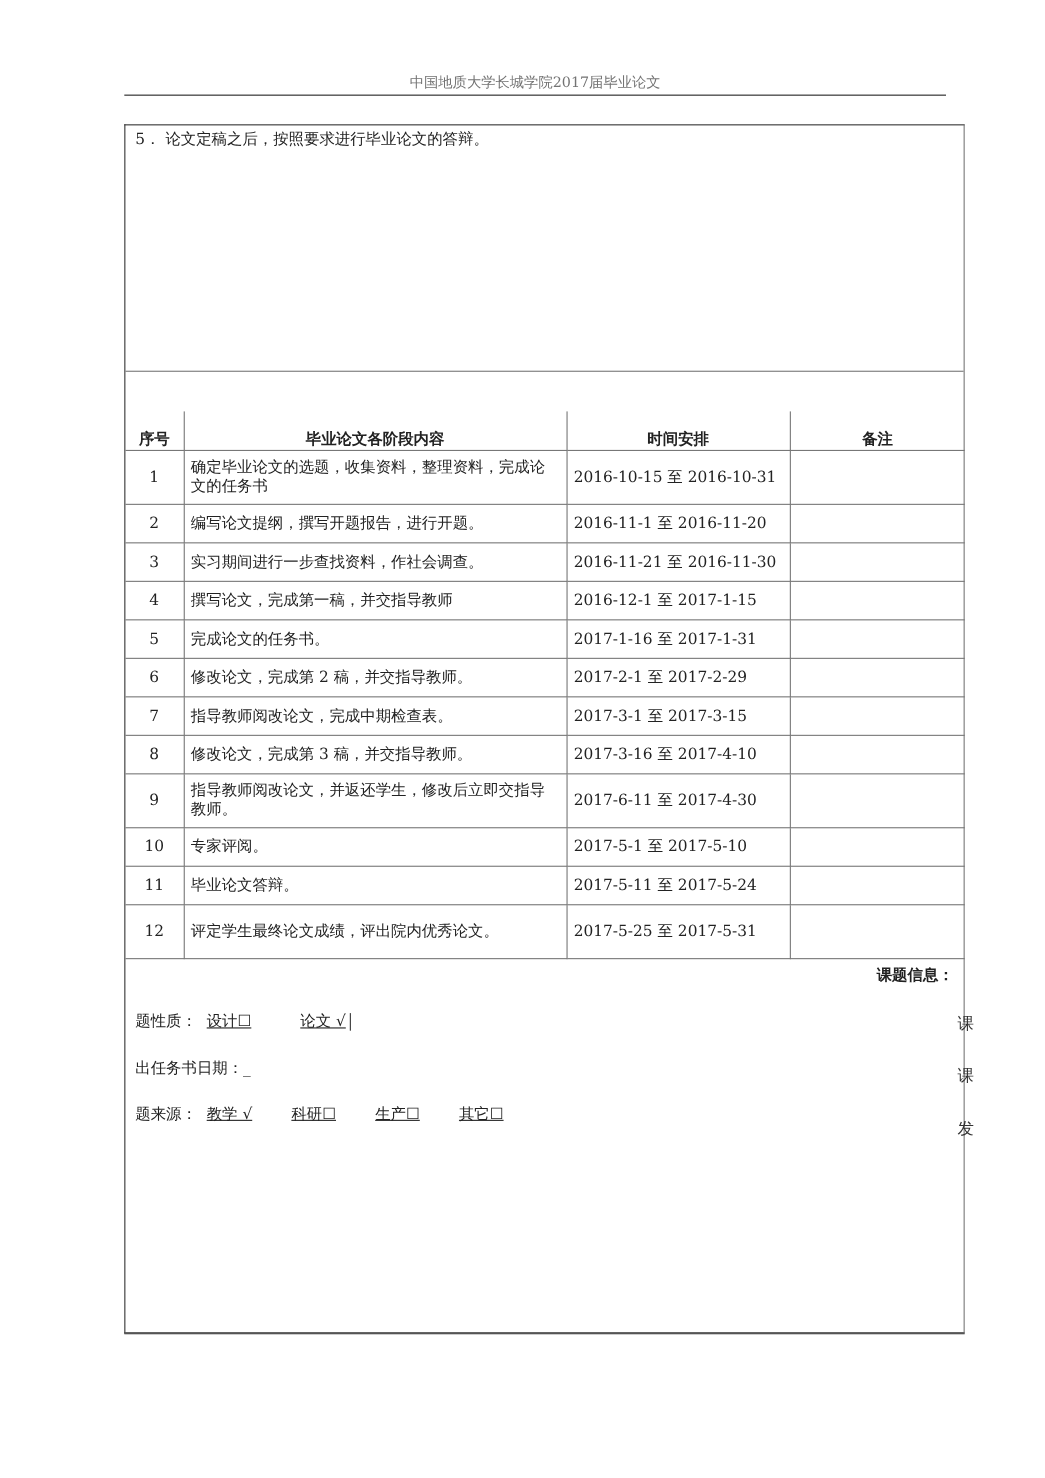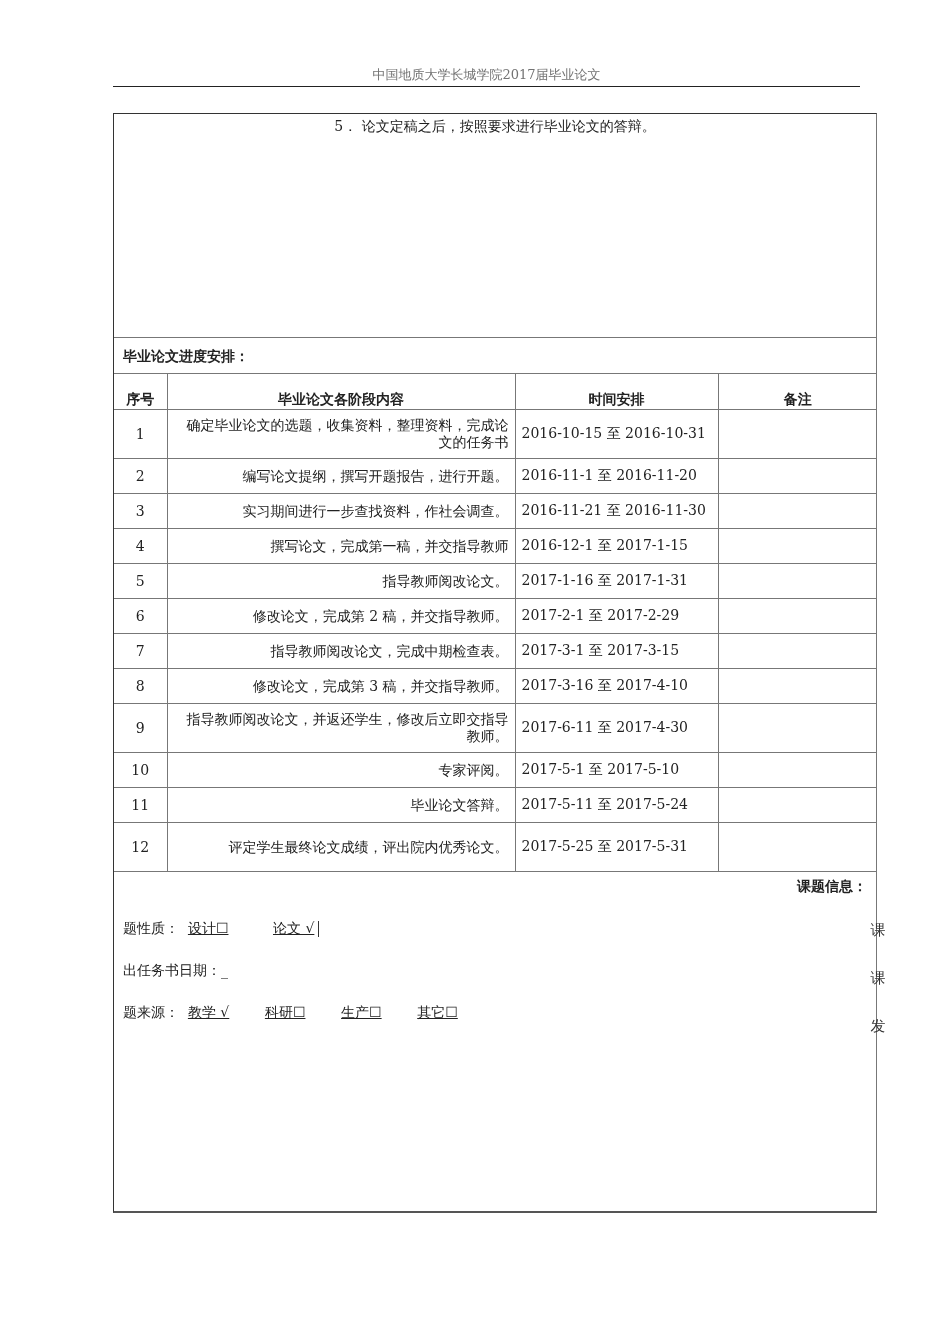--- a/index.html
+++ b/index.html
@@ -1,29 +1,29 @@
 <!DOCTYPE html>
 <html><head>
 <meta charset="utf-8">
 <style>
   html, body { margin:0; padding:0; background:#ffffff; }
   body { width:950px; height:1344px; position:relative; font-family:"DejaVu Serif","Liberation Serif",serif; color:#222; }
   .header { position:absolute; left:113px; top:66px; width:747px; text-align:center; font-size:13px; color:#737373; }
   .header-rule { position:absolute; left:113px; top:86px; width:747px; height:0; border-top:1.5px solid #222; }
   .sheet { position:absolute; left:113px; top:113px; width:764px; height:1100px; border:1px solid #333; border-right-color:#777; border-bottom:2px solid #555; box-sizing:border-box; }
-  .req-cell { position:absolute; left:0; top:0; width:100%; height:224px; border-bottom:1px solid #777; box-sizing:border-box; padding:4px 9px; font-size:14px;text-align:center; }
+  .req-cell { position:absolute; left:0; top:0; width:100%; height:224px; border-bottom:1px solid #777; box-sizing:border-box; padding:4px 9px; font-size:14px; }
   .sched-title { position:absolute; left:0; top:224px; width:100%; height:36px; border-bottom:1px solid #777; box-sizing:border-box; padding:10px 9px 0; font-size:14px; font-weight:bold; font-family:"DejaVu Sans","Liberation Sans",sans-serif; }
   table.sched { position:absolute; left:0; top:260px; width:763px; border-collapse:collapse; table-layout:fixed; font-size:14px; }
   table.sched td, table.sched th { border:1px solid #777; padding:0 6px; vertical-align:middle; }
   table.sched tr:first-child th { border-top:none; }
   table.sched td:first-child, table.sched th:first-child { border-left:none; }
   table.sched td:last-child, table.sched th:last-child { border-right:none; }
   table.sched th { font-weight:bold; font-family:"DejaVu Sans","Liberation Sans",sans-serif; height:31px; padding-top:4px; vertical-align:bottom; font-size:14px; }
   .c-idx { width:40px; text-align:center; }
-  .c-content { width:335px; text-align:right; line-height:17px; }
+  .c-content { width:335px; text-align:left; line-height:17px; }
   .c-time { width:190px; text-align:left; }
   .c-note { text-align:center; }
   td.c-time { padding-top:10px; }
   tr.r1 td { height:48px; }
   tr.r2 td { height:34px; }
   .info { position:absolute; left:0; top:754px; width:100%; padding:10px 9px; box-sizing:border-box; font-size:14px; }
   .info-title { font-weight:bold; font-family:"DejaVu Sans","Liberation Sans",sans-serif; margin-bottom:24px;text-align:right; }
   .info-line { margin-bottom:24px; white-space:pre; }
   .opt { display:inline-block;text-decoration:underline; }
   .side-chars { position:absolute; left:869px; top:906px; font-size:15px; line-height:48px; width:18px; text-align:center; color:#333; }
@@ -31,21 +31,20 @@
 </style>
 </head>
 <body>
 
 <div class="header">中国地质大学长城学院2017届毕业论文</div>
 <div class="header-rule"></div>
 
 <div class="sheet">
   <div class="req-cell">5．  论文定稿之后，按照要求进行毕业论文的答辩。</div>
 
-  <div class="sched-title">毕业论文进度安排：</div>
 
   <table class="sched">
     <colgroup>
       <col style="width:53px">
         <col style="width:348px">
         <col style="width:203px">
         <col>
     </colgroup>
     <tbody>
         <tr>
@@ -73,21 +72,21 @@
       <td class="c-note"></td>
     </tr>
     <tr class="r2">
       <td class="c-idx">4</td>
       <td class="c-content">撰写论文，完成第一稿，并交指导教师</td>
       <td class="c-time">2016-12-1 至 2017-1-15</td>
       <td class="c-note"></td>
     </tr>
     <tr class="r2">
       <td class="c-idx">5</td>
-      <td class="c-content">指导教师阅改论文。</td>
+      <td class="c-content">完成论文的任务书。</td>
       <td class="c-time">2017-1-16 至 2017-1-31</td>
       <td class="c-note"></td>
     </tr>
     <tr class="r2">
       <td class="c-idx">6</td>
       <td class="c-content">修改论文，完成第 2 稿，并交指导教师。</td>
       <td class="c-time">2017-2-1 至 2017-2-29</td>
       <td class="c-note"></td>
     </tr>
     <tr class="r2">

